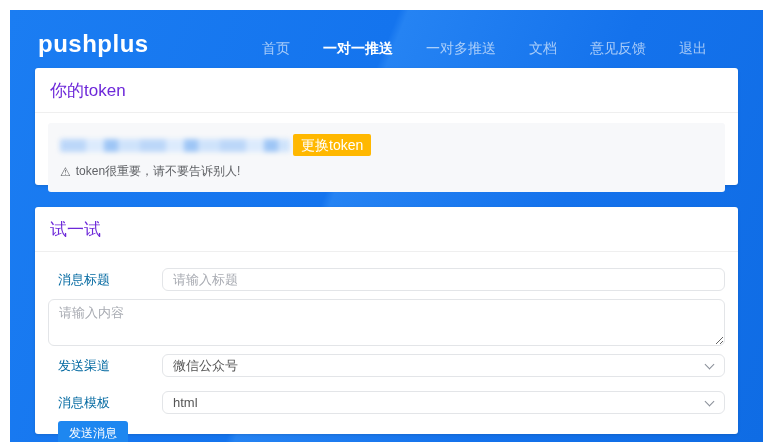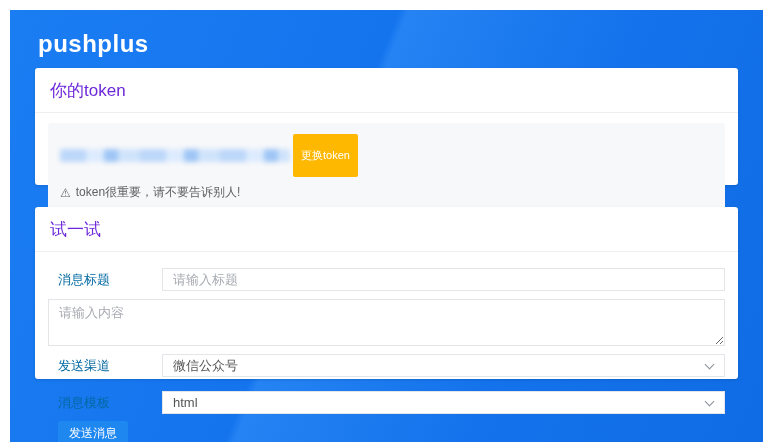--- a/index.html
+++ b/index.html
@@ -24,51 +24,59 @@
   
   .card-token { margin-top:10px; height:117px; }
   .token-box { margin:10px 13px 0; background:#f7f8fa; border-radius:3px; padding:11px 12px 12px; }
   .token-row { display:flex; align-items:center; }
   .token-blur {
     width:230px; height:13px; border-radius:2px;
     background:repeating-linear-gradient(90deg,#bcd7f9 0 26px,#dcebfd 26px 44px,#9ec6f6 44px 58px,#cfe3fb 58px 80px);
     filter:blur(2.5px);
   }
   .change-btn { margin-left:3px; background:#ffb800; border:none; color:#fff;
-                font-size:11px; padding:16px 8px; border-radius:2px; cursor:pointer; line-height:1; }
+                font-size:14px; padding:4px 8px; border-radius:2px; cursor:pointer; line-height:1; }
   .warning { margin-top:7px; font-size:12px; color:#606266; display:flex; align-items:center; gap:5px; }
   .warn-icon { font-family:"DejaVu Sans",sans-serif; font-size:12px; color:#606266; }
   
-  .card-try { margin-top:22px; height:172px; }
+  .card-try { margin-top:22px; height:227px; }
   .form { padding:8px 13px 0; }
   .form-row { display:flex; align-items:flex-start; }
   .row-m8 { margin-top:8px; } .row-m14 { margin-top:14px; }
   .form-label { width:114px; padding-left:10px; font-size:13px; color:#0369a1; line-height:23px; flex:none; }
   .form-field { flex:1; position:relative; }
   .ipt, .ta, .sel {
-    width:100%; border:1px solid #e3e5e8; border-radius:0; background:#fff;
+    width:100%; border:1px solid #e3e5e8; border-radius:6px; background:#fff;
     font-size:13px; color:#555; font-family:"Liberation Sans","DejaVu Sans",sans-serif;
   }
   .ipt { height:23px; padding:0 10px; }
   .ipt::placeholder, .ta::placeholder { color:#a8abb2; }
   .ta { height:47px; padding:4px 10px; resize:vertical; display:block; }
   .sel { height:23px; padding:0 24px 0 10px; appearance:none; -webkit-appearance:none; cursor:pointer; }
   .chevron { position:absolute; right:12px; top:7px; width:7px; height:7px;
              border-right:1.5px solid #8a8f99; border-bottom:1.5px solid #8a8f99;
              transform:rotate(45deg); pointer-events:none; }
   .send-btn { margin:7px 0 0 10px; background:#1e87f0; border:none; color:#fff;
               font-size:12px; height:24px; padding:0 11px; border-radius:3px; cursor:pointer; }
 </style>
 </head>
 <body>
 
 <div class="page">
 
   <div class="header">
     <div class="logo">pushplus</div>
+    <div class="nav">
+      <a class="nav-item">首页</a>
+      <a class="nav-item active">一对一推送</a>
+      <a class="nav-item">一对多推送</a>
+      <a class="nav-item">文档</a>
+      <a class="nav-item">意见反馈</a>
+      <a class="nav-item">退出</a>
+    </div>
   </div>
 
   <div class="card card-token">
     <div class="card-head">你的token</div>
     <div class="card-divider"></div>
     <div class="token-box">
       <div class="token-row">
         <div class="token-blur"></div>
         <button class="change-btn">更换token</button>
       </div>

